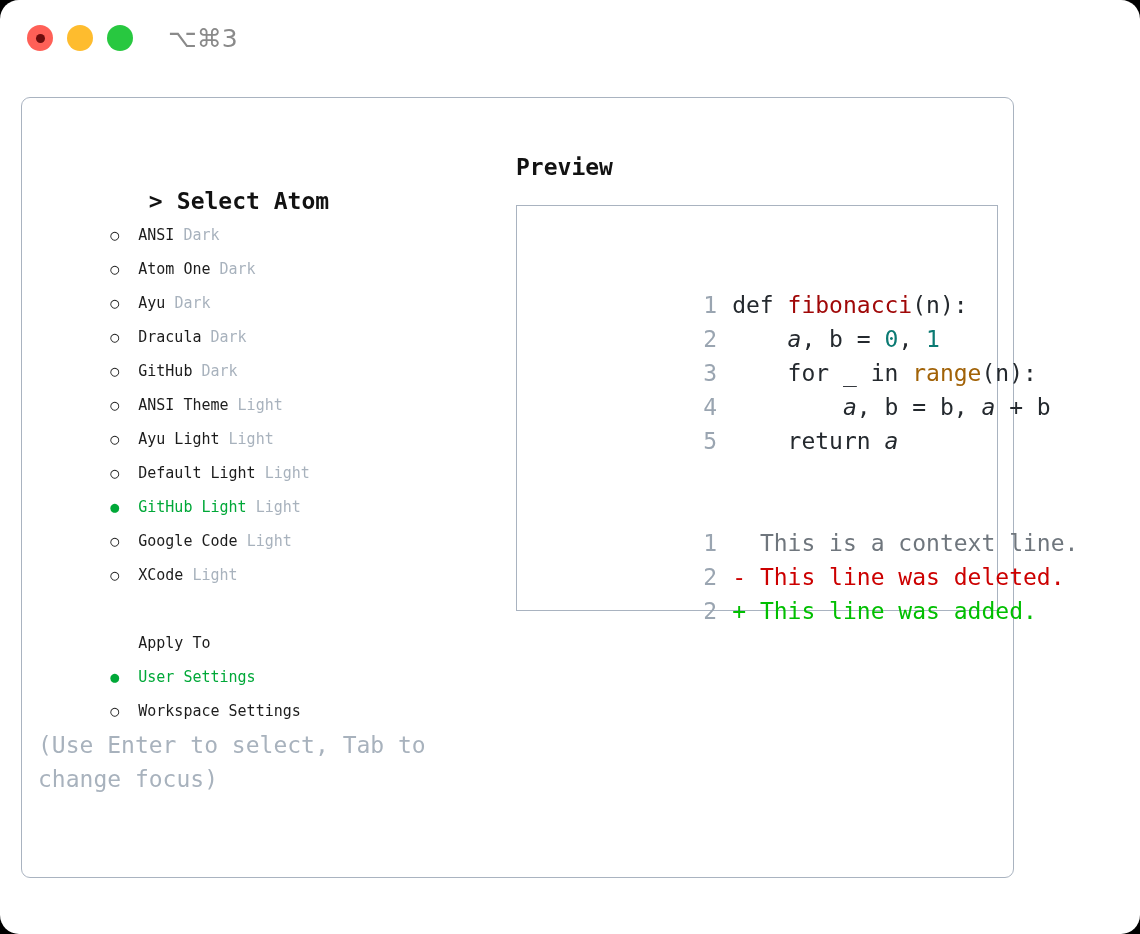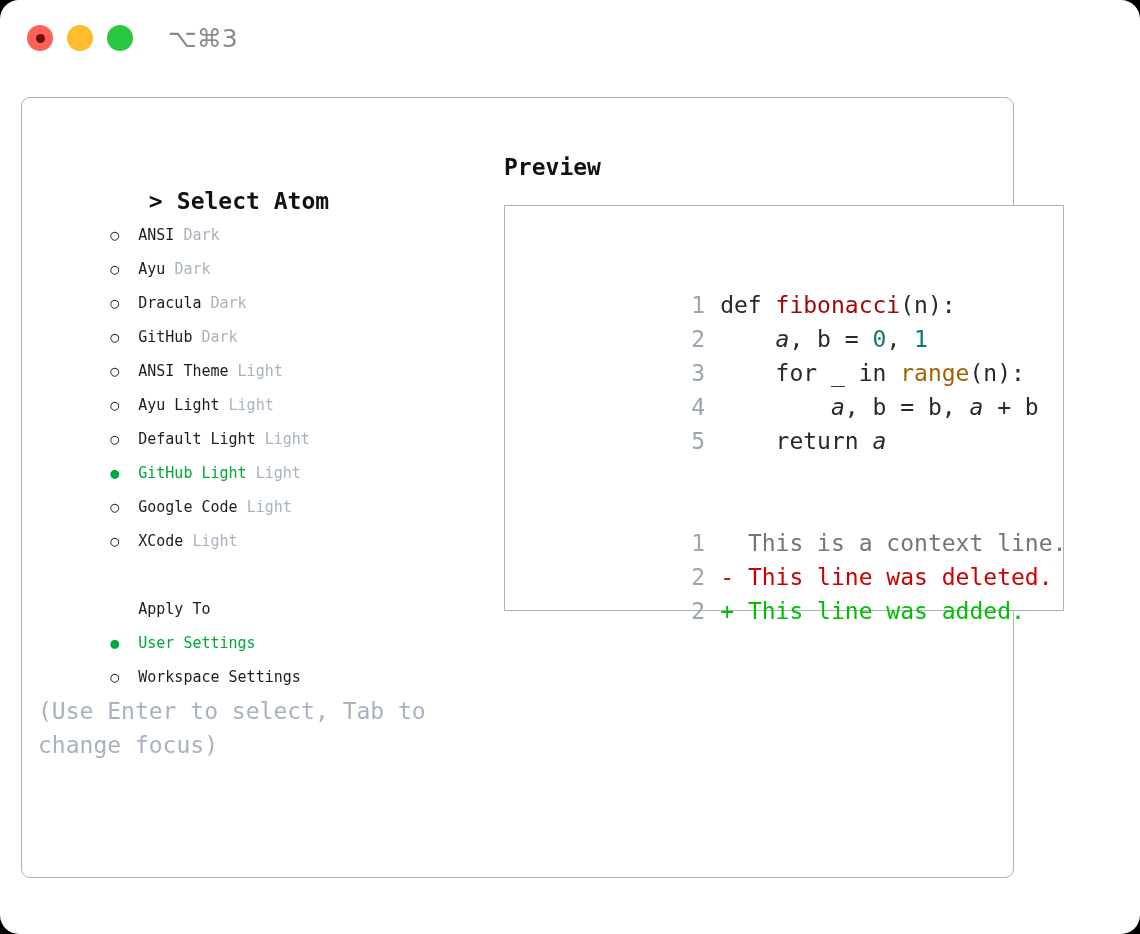--- a/index.html
+++ b/index.html
@@ -126,34 +126,34 @@
     line-height: 34px;
     color: #a8b2bd;
     width: 410px;
     white-space: pre-wrap;
     word-break: break-word;
   }
 
   
   .right-col {
     position: absolute;
-    left: 482px;
+    left: 494px;
     top: 52px;
     width: 500px;
   }
   .preview-title {
     font-size: 23px;
     line-height: 34px;
     font-weight: bold;
     color: #121212;
     white-space: pre;
   }
   .code-box {
     margin-top: 21px;
-    width: 560px;
+    width: 482px;
     height: 406px;
     border: 1.6px solid #a9b3c0;
     box-sizing: border-box;
     background: #ffffff;
     position: relative;
   }
   .code-inner {
     position: absolute;
     left: 20px;
     top: 48px;
@@ -200,20 +200,23 @@
     <div class="left-col">
 
       <div class="header-line">
         <span class="marker">&gt;</span><span>Select Atom</span>
       </div>
 
       <div class="line">
         <span class="marker">○</span><span>ANSI</span><span> </span><span class="badge">Dark</span>
       </div>
 
+      <div class="line">
+        <span class="marker">○</span><span>Atom One</span><span> </span><span class="badge">Dark</span>
+      </div>
 
       <div class="line">
         <span class="marker">○</span><span>Ayu</span><span> </span><span class="badge">Dark</span>
       </div>
 
 
       <div class="line">
         <span class="marker">○</span><span>Dracula</span><span> </span><span class="badge">Dark</span>
       </div>
 

